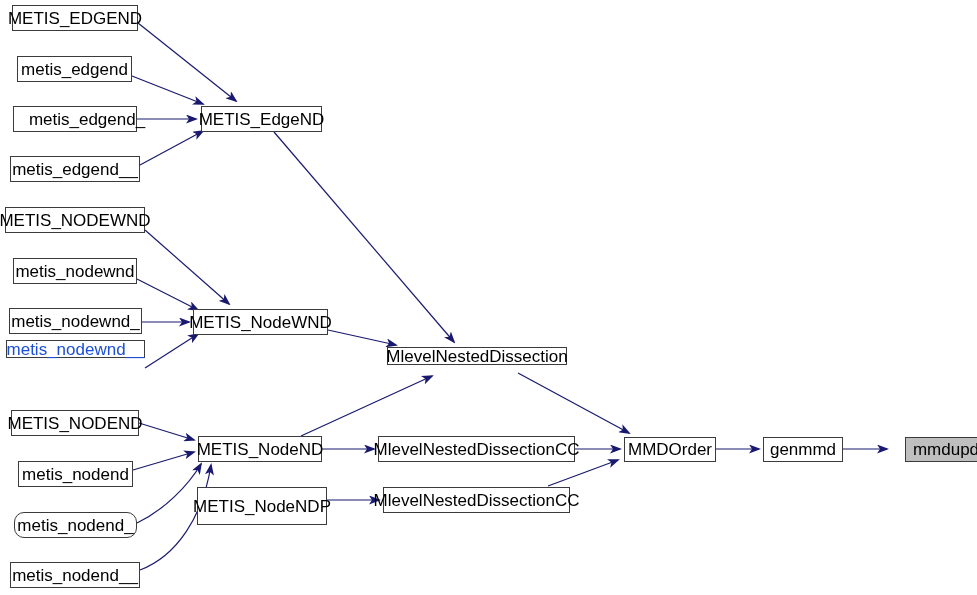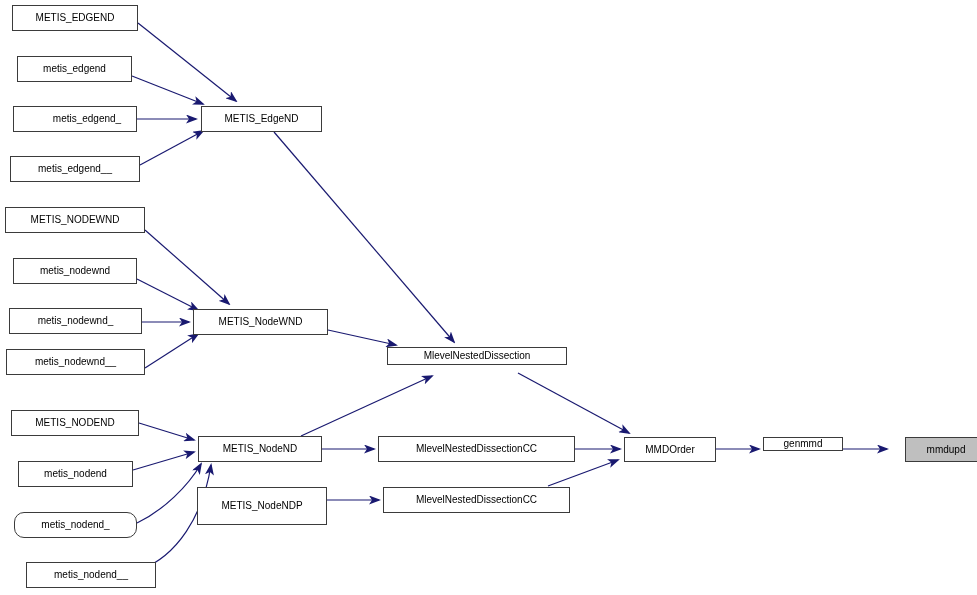--- a/index.html
+++ b/index.html
@@ -20,21 +20,21 @@
   .node-layer { position: absolute; left: 0; top: 0; width: 977px; height: 595px; }
   .node {
     position: absolute;
     box-sizing: border-box;
     border: 1.5px solid #3b3b3b;
     background: #ffffff;
     color: #000000;
     display: flex;
     align-items: center;
     justify-content: center;
-    font-size: 10px;
+    font-size: 17px;
     white-space: nowrap;
     line-height: 1;
     cursor: pointer;
   }
   .node.highlighted {
     background: #bfbfbf;
     cursor: default;
   }
 </style>
 </head>
@@ -74,28 +74,28 @@
   </svg>
   <div class="node-layer">
       <div class="node" style="left: 12px; top: 5px; width: 126px; height: 26px; border-color: rgb(59, 59, 59); background: rgb(255, 255, 255); color: rgb(0, 0, 0);">METIS_EDGEND</div>
       <div class="node" style="left: 17px; top: 56px; width: 115px; height: 26px; border-color: rgb(59, 59, 59); background: rgb(255, 255, 255); color: rgb(0, 0, 0);">metis_edgend</div>
       <div class="node" style="left: 13px; top: 106px; width: 124px; height: 26px; border-color: rgb(59, 59, 59); background: rgb(255, 255, 255); color: rgb(0, 0, 0); padding-left: 24px;">metis_edgend_</div>
       <div class="node" style="left: 10px; top: 156px; width: 130px; height: 26px; border-color: rgb(59, 59, 59); background: rgb(255, 255, 255); color: rgb(0, 0, 0);">metis_edgend__</div>
       <div class="node" style="left: 201px; top: 106px; width: 121px; height: 26px; border-color: rgb(59, 59, 59); background: rgb(255, 255, 255); color: rgb(0, 0, 0);">METIS_EdgeND</div>
       <div class="node" style="left: 5px; top: 207px; width: 140px; height: 26px; border-color: rgb(59, 59, 59); background: rgb(255, 255, 255); color: rgb(0, 0, 0);">METIS_NODEWND</div>
       <div class="node" style="left: 13px; top: 258px; width: 124px; height: 26px; border-color: rgb(59, 59, 59); background: rgb(255, 255, 255); color: rgb(0, 0, 0);">metis_nodewnd</div>
       <div class="node" style="left: 9px; top: 308px; width: 133px; height: 26px; border-color: rgb(59, 59, 59); background: rgb(255, 255, 255); color: rgb(0, 0, 0);">metis_nodewnd_</div>
-      <div class="node" style="left: 6px; top: 349px; width: 139px; height: 26px; border-color: rgb(59, 59, 59); background: rgb(255, 255, 255); color: #000000;">metis_nodewnd__</div>
+      <div class="node" style="left: 6px; top: 340px; width: 139px; height: 18px; border-color: rgb(59, 59, 59); background: rgb(255, 255, 255); color: #1d4ed8;">metis_nodewnd__</div>
       <div class="node" style="left: 193px; top: 309px; width: 135px; height: 26px; border-color: rgb(59, 59, 59); background: rgb(255, 255, 255); color: rgb(0, 0, 0);">METIS_NodeWND</div>
       <div class="node" style="left: 11px; top: 410px; width: 128px; height: 26px; border-color: rgb(59, 59, 59); background: rgb(255, 255, 255); color: rgb(0, 0, 0);">METIS_NODEND</div>
       <div class="node" style="left: 18px; top: 461px; width: 115px; height: 26px; border-color: rgb(59, 59, 59); background: rgb(255, 255, 255); color: rgb(0, 0, 0);">metis_nodend</div>
       <div class="node" style="left: 14px; top: 512px; width: 123px; height: 26px; border-color: rgb(59, 59, 59); background: rgb(255, 255, 255); color: rgb(0, 0, 0); border-radius: 10px;">metis_nodend_</div>
-      <div class="node" style="left: 10px; top: 562px; width: 130px; height: 26px; border-color: rgb(59, 59, 59); background: rgb(255, 255, 255); color: rgb(0, 0, 0); margin-left: 16px;">metis_nodend__</div>
+      <div class="node" style="left: 10px; top: 562px; width: 130px; height: 26px; border-color: rgb(59, 59, 59); background: rgb(255, 255, 255); color: rgb(0, 0, 0);">metis_nodend__</div>
       <div class="node" style="left: 198px; top: 436px; width: 124px; height: 26px; border-color: rgb(59, 59, 59); background: rgb(255, 255, 255); color: rgb(0, 0, 0);">METIS_NodeND</div>
       <div class="node" style="left: 197px; top: 487px; width: 130px; height: 38px; border-color: rgb(59, 59, 59); background: rgb(255, 255, 255); color: rgb(0, 0, 0);">METIS_NodeNDP</div>
       <div class="node" style="left: 387px; top: 347px; width: 180px; height: 18px; border-color: rgb(59, 59, 59); background: rgb(255, 255, 255); color: rgb(0, 0, 0);">MlevelNestedDissection</div>
       <div class="node" style="left: 378px; top: 436px; width: 197px; height: 26px; border-color: rgb(59, 59, 59); background: rgb(255, 255, 255); color: rgb(0, 0, 0);">MlevelNestedDissectionCC</div>
       <div class="node" style="left: 383px; top: 487px; width: 187px; height: 26px; border-color: rgb(59, 59, 59); background: rgb(255, 255, 255); color: rgb(0, 0, 0);">MlevelNestedDissectionCC</div>
       <div class="node" style="left: 624px; top: 437px; width: 92px; height: 25px; border-color: rgb(59, 59, 59); background: rgb(255, 255, 255); color: rgb(0, 0, 0);">MMDOrder</div>
-      <div class="node" style="left: 763px; top: 437px; width: 80px; height: 14px; border-color: rgb(59, 59, 59); background: rgb(255, 255, 255); color: rgb(0, 0, 0);">genmmd</div>
+      <div class="node" style="left: 763px; top: 437px; width: 80px; height: 25px; border-color: rgb(59, 59, 59); background: rgb(255, 255, 255); color: rgb(0, 0, 0);">genmmd</div>
       <div class="node highlighted" style="left: 905px; top: 437px; width: 82px; height: 25px; border-color: rgb(59, 59, 59); background: rgb(191, 191, 191); color: rgb(0, 0, 0);">mmdupd</div>
     </div>
 </div>
 
 </body></html>

